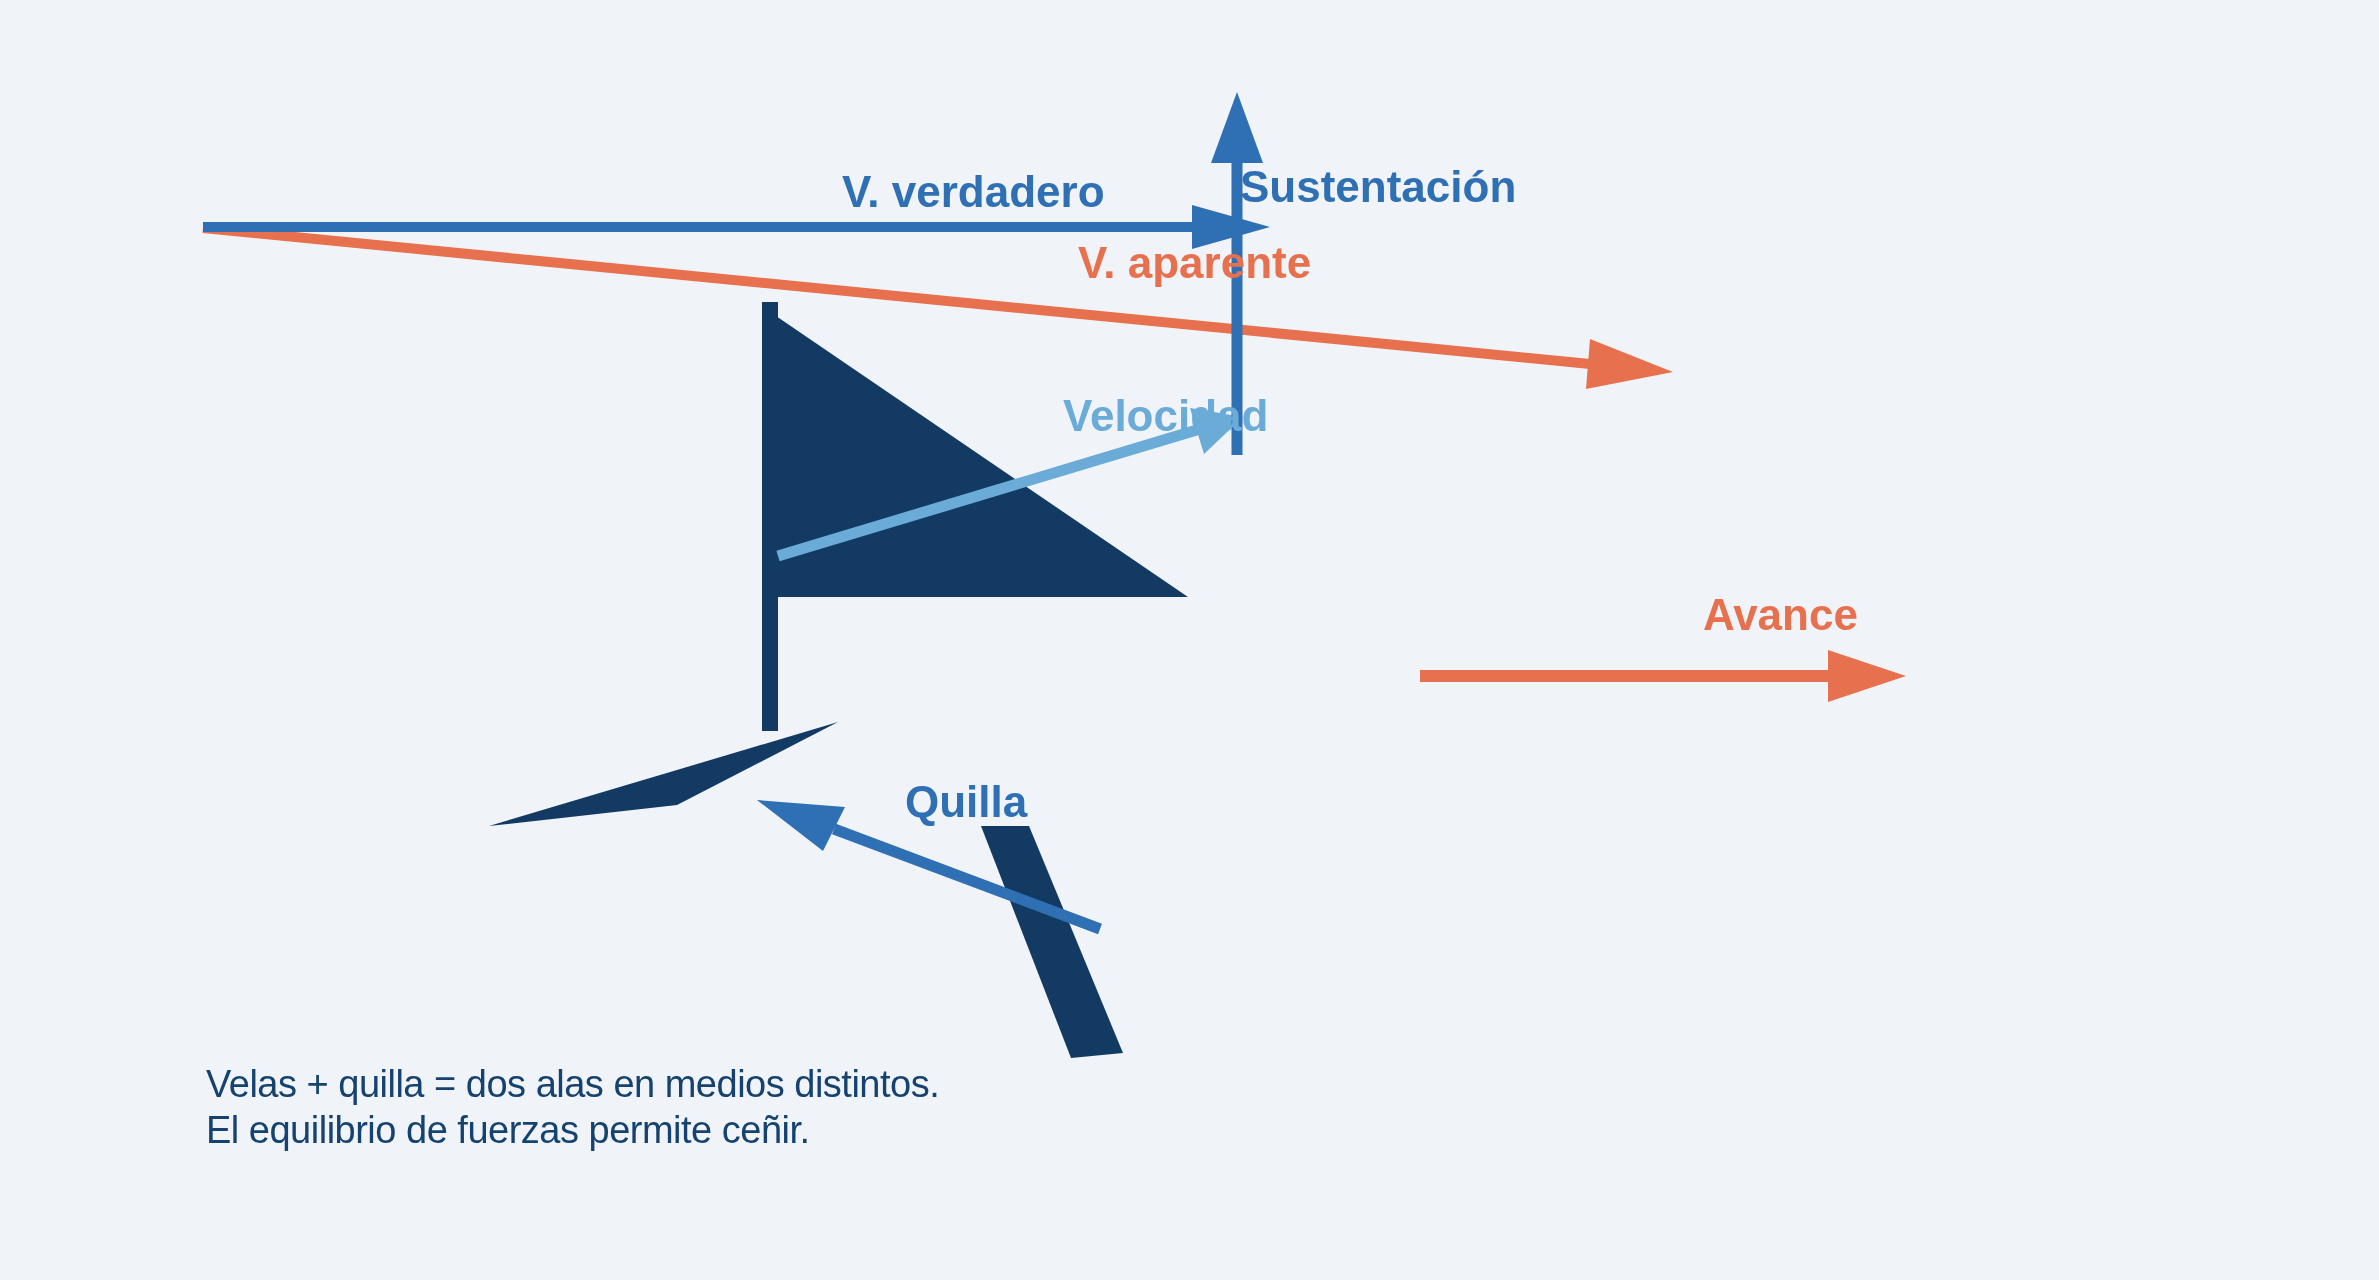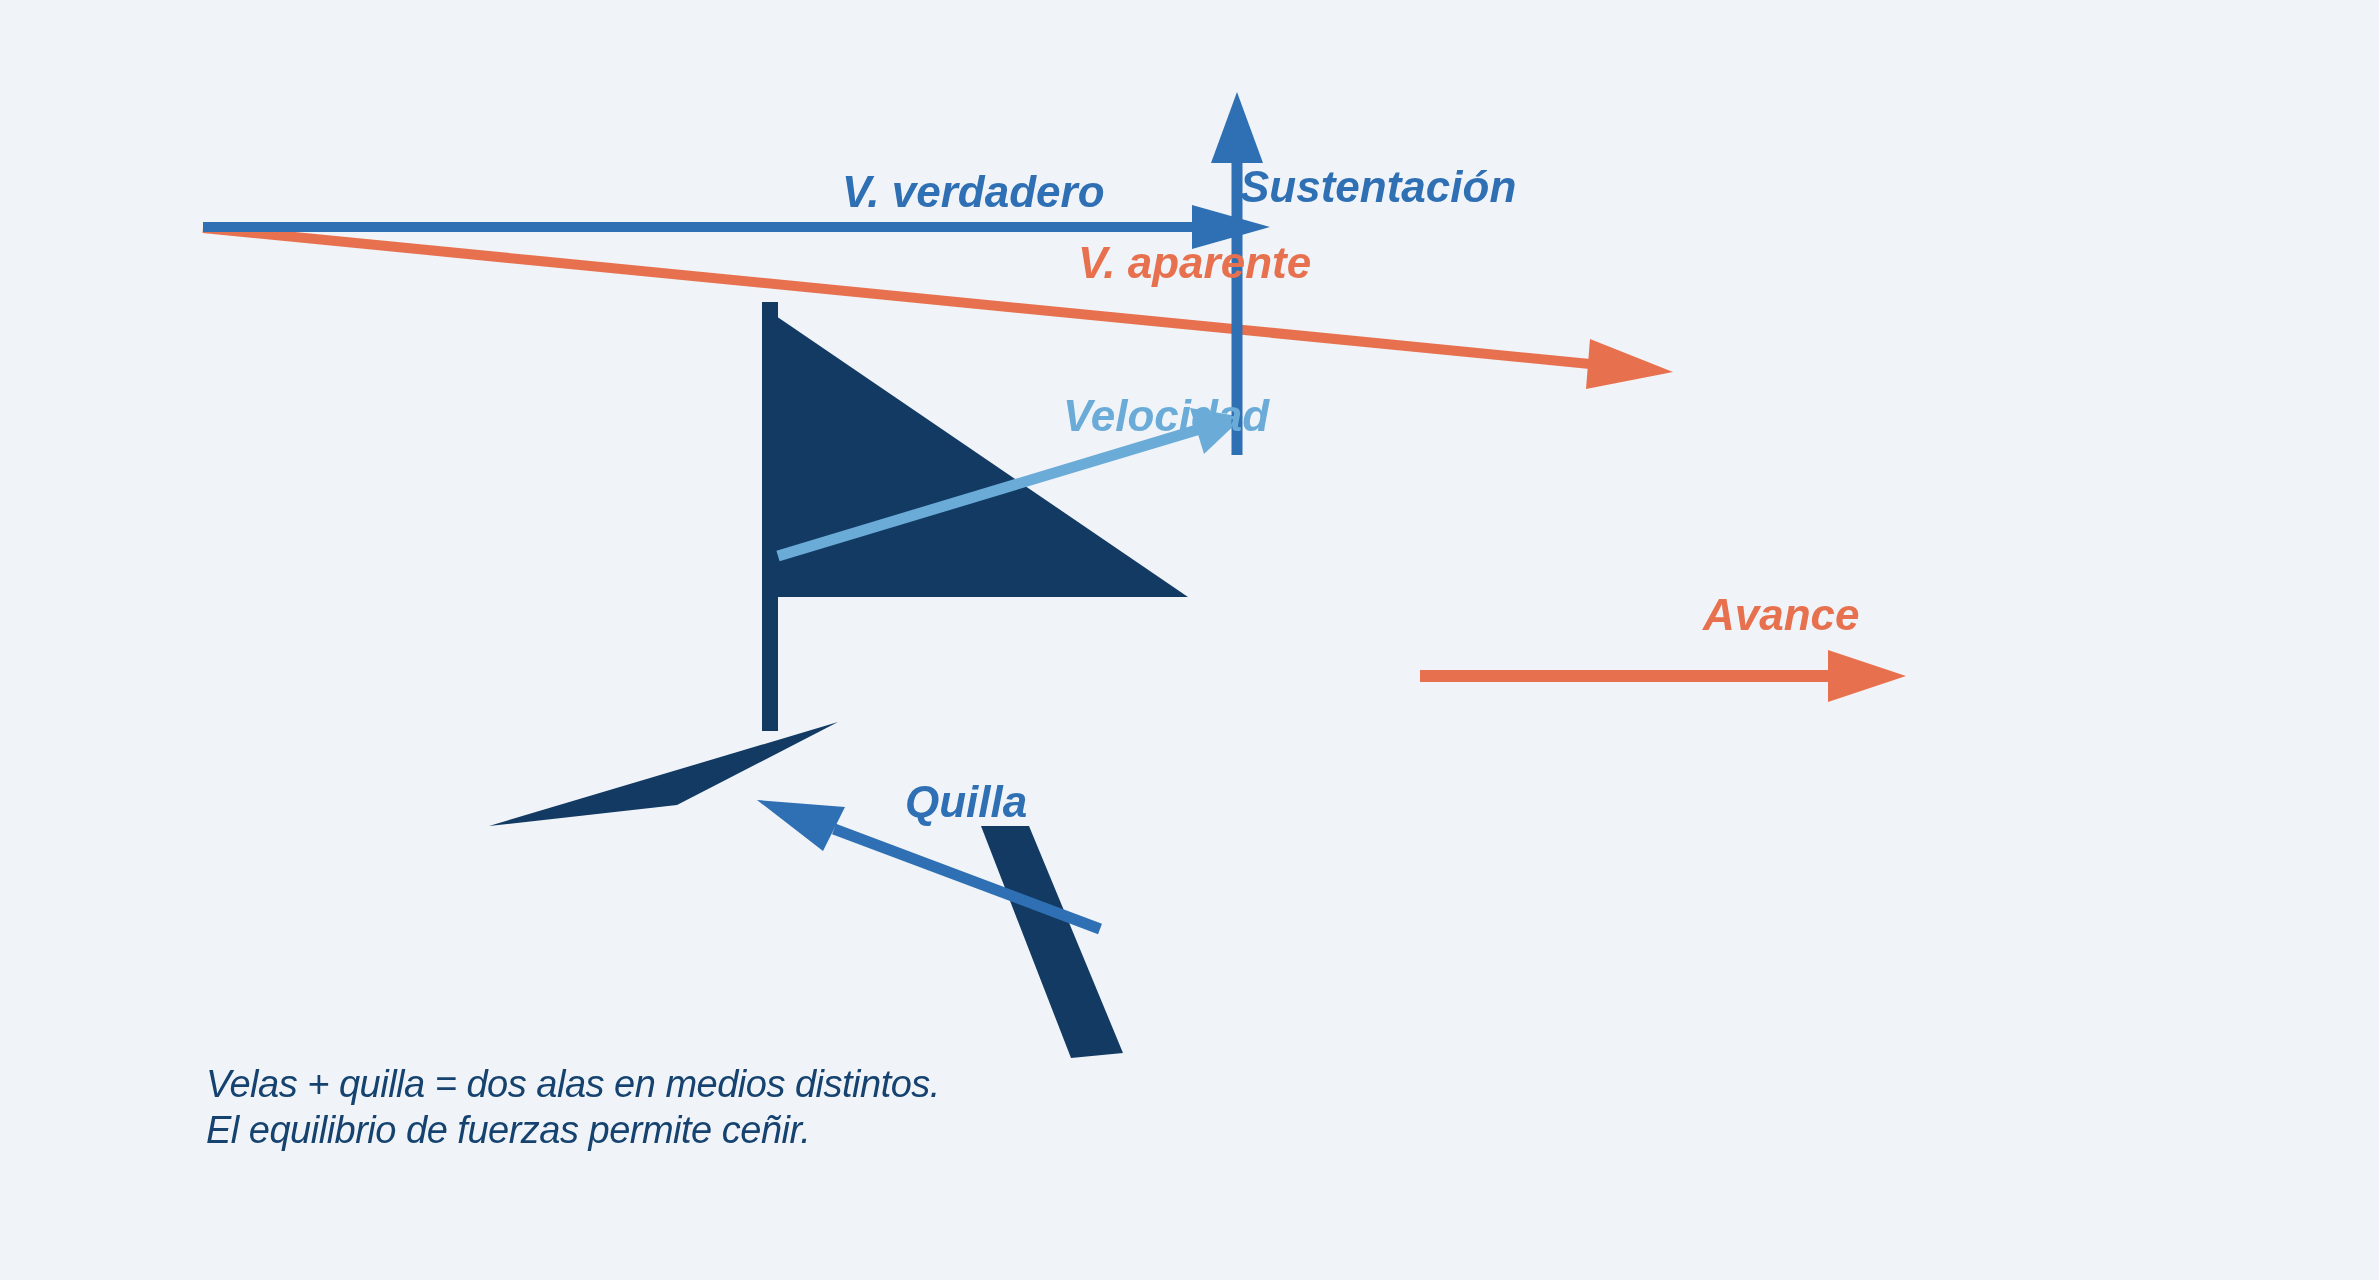--- a/index.html
+++ b/index.html
@@ -4,21 +4,20 @@
 <style>
   html, body {
     margin: 0;
     padding: 0;
     background: #f0f4f8;
   }
   .diagram-root {
     width: 1955px;
     height: 1280px;
     position: relative;
-    font-style: italic;
   }
   svg { display: block; }
   .vec-label {
     font-family: "Liberation Sans", "DejaVu Sans", sans-serif;
     font-weight: bold;
     font-size: 44px;
   }
   .caption-text {
     font-family: "Liberation Sans", "DejaVu Sans", sans-serif;
     font-weight: normal;

